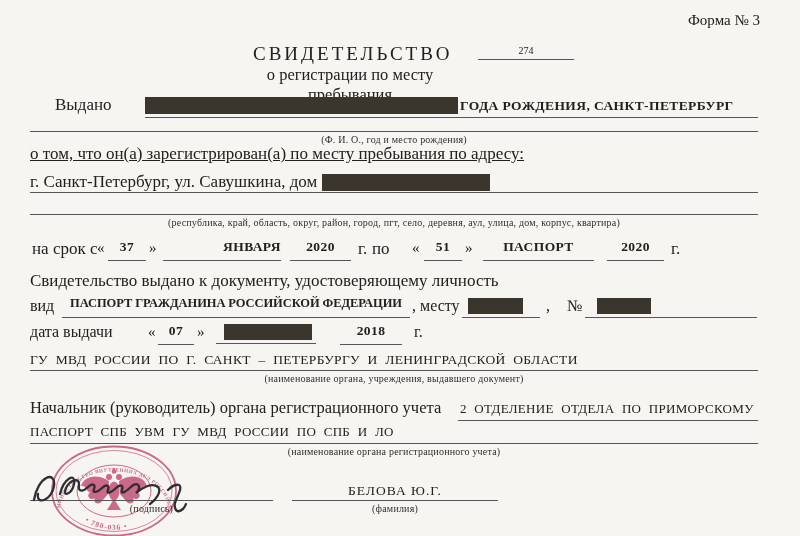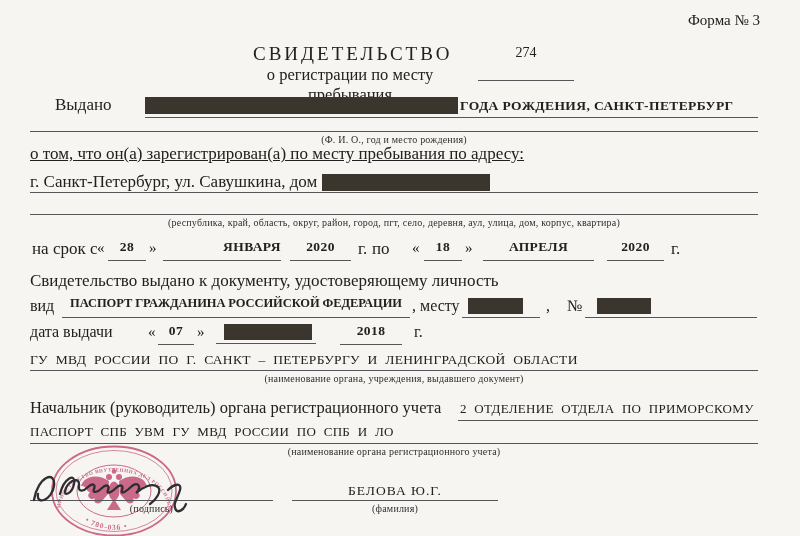--- a/index.html
+++ b/index.html
@@ -23,50 +23,50 @@
   .over{z-index:3;}
 </style>
 </head>
 <body>
 
 <div id="page">
 
   <div class="abs" style="right:40px;top:12px;font-size:15px;">Форма № 3</div>
 
   <div class="abs" style="left:253px;top:43px;font-size:19px;letter-spacing:3px;">СВИДЕТЕЛЬСТВО</div>
-  <div class="abs" style="left:478px;top:45px;width:96px;text-align:center;border-bottom:1px solid #55555a;font-size:14px;padding-bottom:19px;">274</div>
+  <div class="abs" style="left:478px;top:45px;width:96px;text-align:center;border-bottom:1px solid #55555a;font-size:10px;padding-bottom:3px;">274</div>
   <div class="abs" style="left:230px;top:65px;width:240px;text-align:center;font-size:16.5px;">о регистрации по месту пребывания</div>
 
   <div class="abs lbl" style="left:55px;top:95px;">Выдано</div>
   <div class="bar" style="left:145px;top:97px;width:313px;height:17px;"></div>
   <div class="abs" style="left:460px;top:98px;font-size:13.5px;font-weight:bold;letter-spacing:.4px;">ГОДА РОЖДЕНИЯ, САНКТ-ПЕТЕРБУРГ</div>
   <div class="line" style="left:145px;top:117px;width:613px;"></div>
   <div class="line" style="left:30px;top:131px;width:728px;"></div>
   <div class="cap" style="left:30px;top:134px;width:728px;">(Ф. И. О., год и место рождения)</div>
 
   <div class="abs lbl" style="left:30px;top:144px;text-decoration:underline;">о том, что он(а) зарегистрирован(а) по месту пребывания по адресу:</div>
 
   <div class="abs lbl" style="left:30px;top:172px;">г. Санкт-Петербург, ул. Савушкина, дом</div>
   <div class="bar" style="left:322px;top:174px;width:168px;height:17px;"></div>
   <div class="line" style="left:30px;top:192px;width:728px;"></div>
   <div class="line" style="left:30px;top:214px;width:728px;"></div>
   <div class="cap" style="left:30px;top:217px;width:728px;">(республика, край, область, округ, район, город, пгт, село, деревня, аул, улица, дом, корпус, квартира)</div>
 
   <div class="abs lbl" style="left:32px;top:239px;">на срок с</div>
   <div class="abs q" style="left:97px;top:240px;">«</div>
-  <div class="cell" style="left:108px;top:239px;width:38px;">28</div>
+  <div class="cell" style="left:108px;top:239px;width:38px;">37</div>
   <div class="abs q" style="left:149px;top:240px;">»</div>
   <div class="cell" style="left:163px;top:239px;width:118px;text-align:right;">ЯНВАРЯ</div>
   <div class="cell" style="left:290px;top:239px;width:61px;">2020</div>
   <div class="abs lbl" style="left:358px;top:239px;">г.</div>
   <div class="abs lbl" style="left:372px;top:239px;">по</div>
   <div class="abs q" style="left:412px;top:240px;">«</div>
-  <div class="cell" style="left:424px;top:239px;width:38px;">18</div>
+  <div class="cell" style="left:424px;top:239px;width:38px;">51</div>
   <div class="abs q" style="left:465px;top:240px;">»</div>
-  <div class="cell" style="left:483px;top:239px;width:111px;">АПРЕЛЯ</div>
+  <div class="cell" style="left:483px;top:239px;width:111px;">ПАСПОРТ</div>
   <div class="cell" style="left:607px;top:239px;width:57px;">2020</div>
   <div class="abs lbl" style="left:671px;top:239px;">г.</div>
 
   <div class="abs lbl" style="left:30px;top:271px;">Свидетельство выдано к документу, удостоверяющему личность</div>
 
   <div class="abs" style="left:30px;top:297px;font-size:16px;">вид</div>
   <div class="cell" style="left:62px;top:296px;width:348px;font-size:12.5px;font-weight:bold;letter-spacing:-.1px;">ПАСПОРТ ГРАЖДАНИНА РОССИЙСКОЙ ФЕДЕРАЦИИ</div>
   <div class="abs" style="left:412px;top:297px;font-size:16px;">, месту</div>
   <div class="line" style="left:462px;top:317px;width:78px;"></div>
   <div class="bar" style="left:468px;top:298px;width:55px;"></div>

